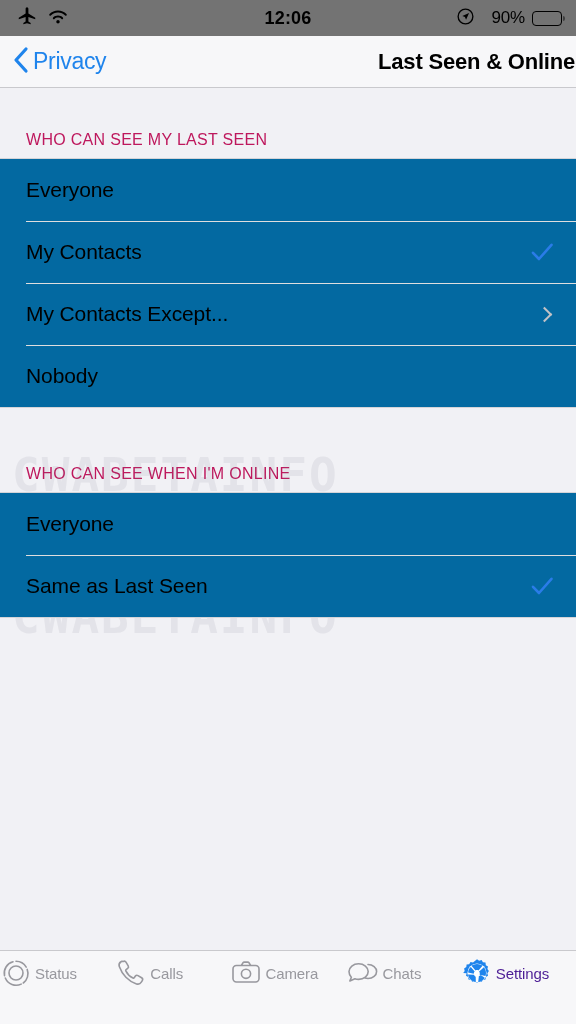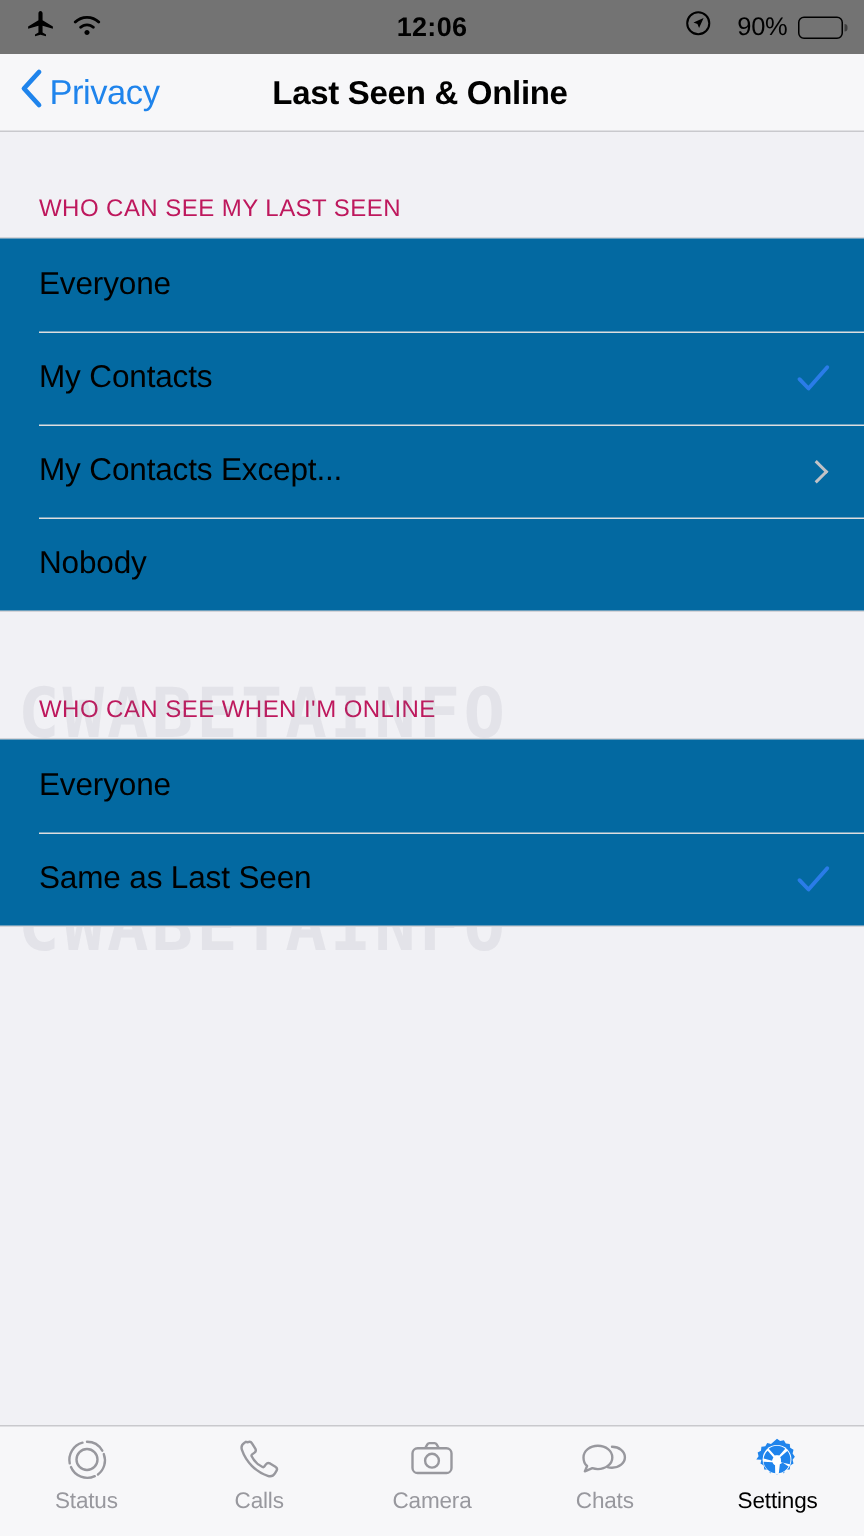--- a/index.html
+++ b/index.html
@@ -91,22 +91,22 @@
     padding-left: 12px;
     z-index: 10;
   }
   .back-btn {
     display: flex; align-items: center; gap: 4px;
     color: #1f84ec;
     cursor: pointer;
   }
   .back-label { font-size: 23px; letter-spacing: -0.3px; }
   .nav-title {
-    position: absolute; left: 0; right: 16px;
-    text-align: center;
+    position: absolute; left: 0; right: 1px;
+    text-align: right;
     font-size: 22px; font-weight: 700; color: #000;
     letter-spacing: -0.2px;
     pointer-events: none;
   }
 
   
   .content {
     flex: 1 1 auto;
     background: #f1f1f5;
     position: relative;
@@ -181,27 +181,26 @@
     background: #f7f7f9;
     border-top: 0.5px solid #c9c9cd;
     display: flex;
     align-items: flex-start;
     padding-top: 6px;
     z-index: 10;
   }
   .tab {
     flex: 1 1 0;
     display: flex;
-    flex-direction: column;
     align-items: center;
     gap: 3px;
     cursor: pointer;
     color: #98989e;
   }
-  .tab.active { color: #000000; }
+  .tab.active { color: #4c1d95; }
   .tab-icon { height: 32px; display: flex; align-items: center; justify-content: center; }
   .tab-label { font-size: 15px; letter-spacing: -0.1px; }
 </style>
 </head>
 <body>
 
 <div id="screen">
 
   <div class="wm wm-1">CWABETAINFO</div>
   <div class="wm wm-2">CWABETAINFO</div>

